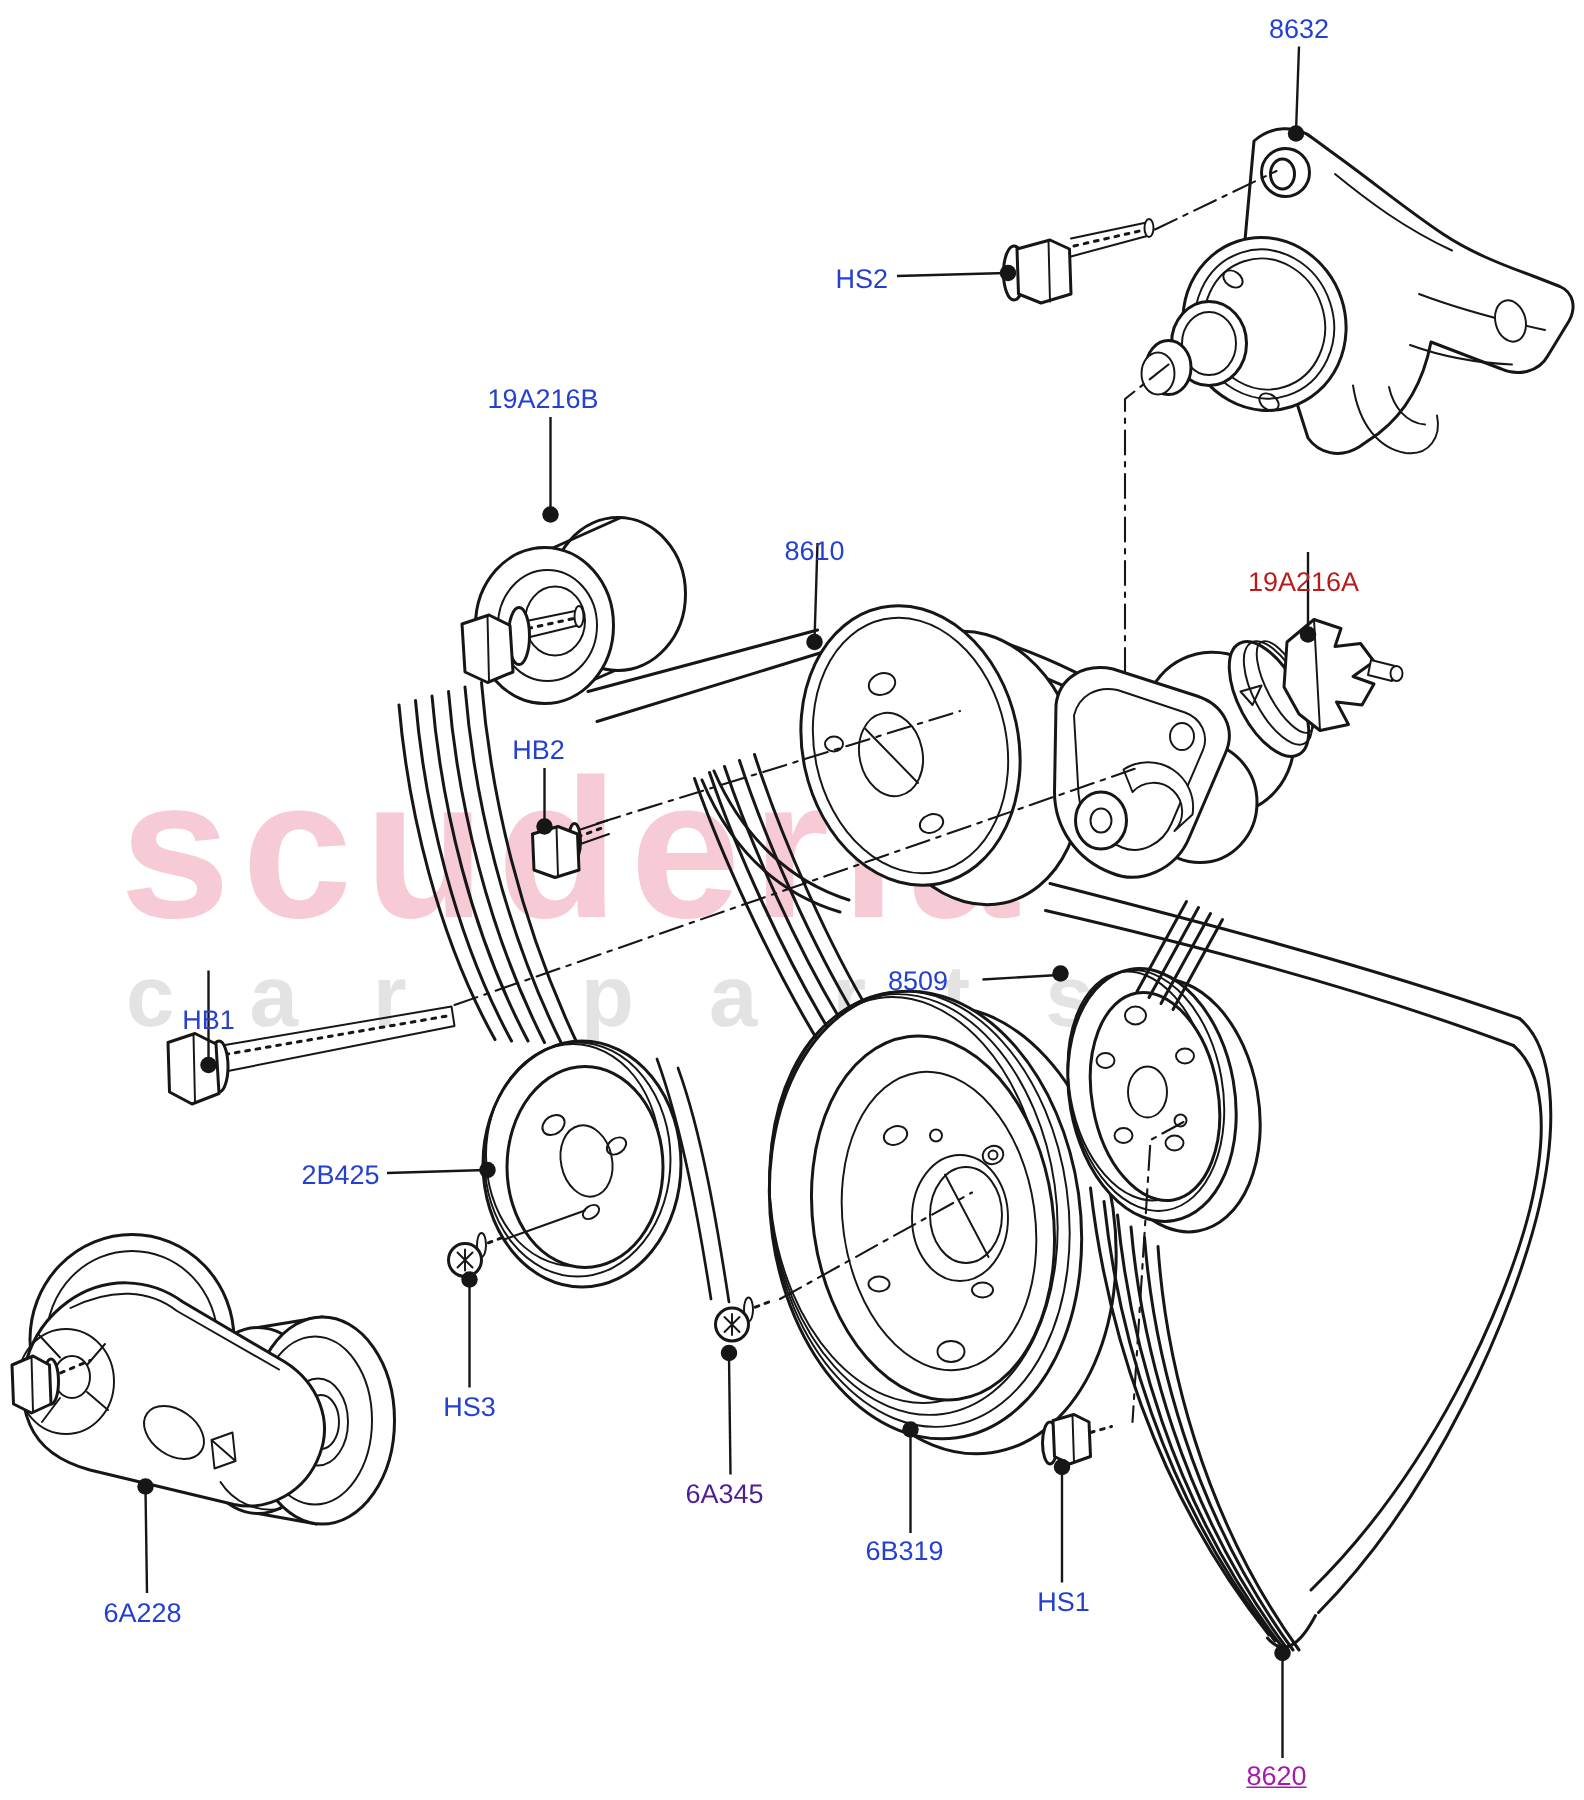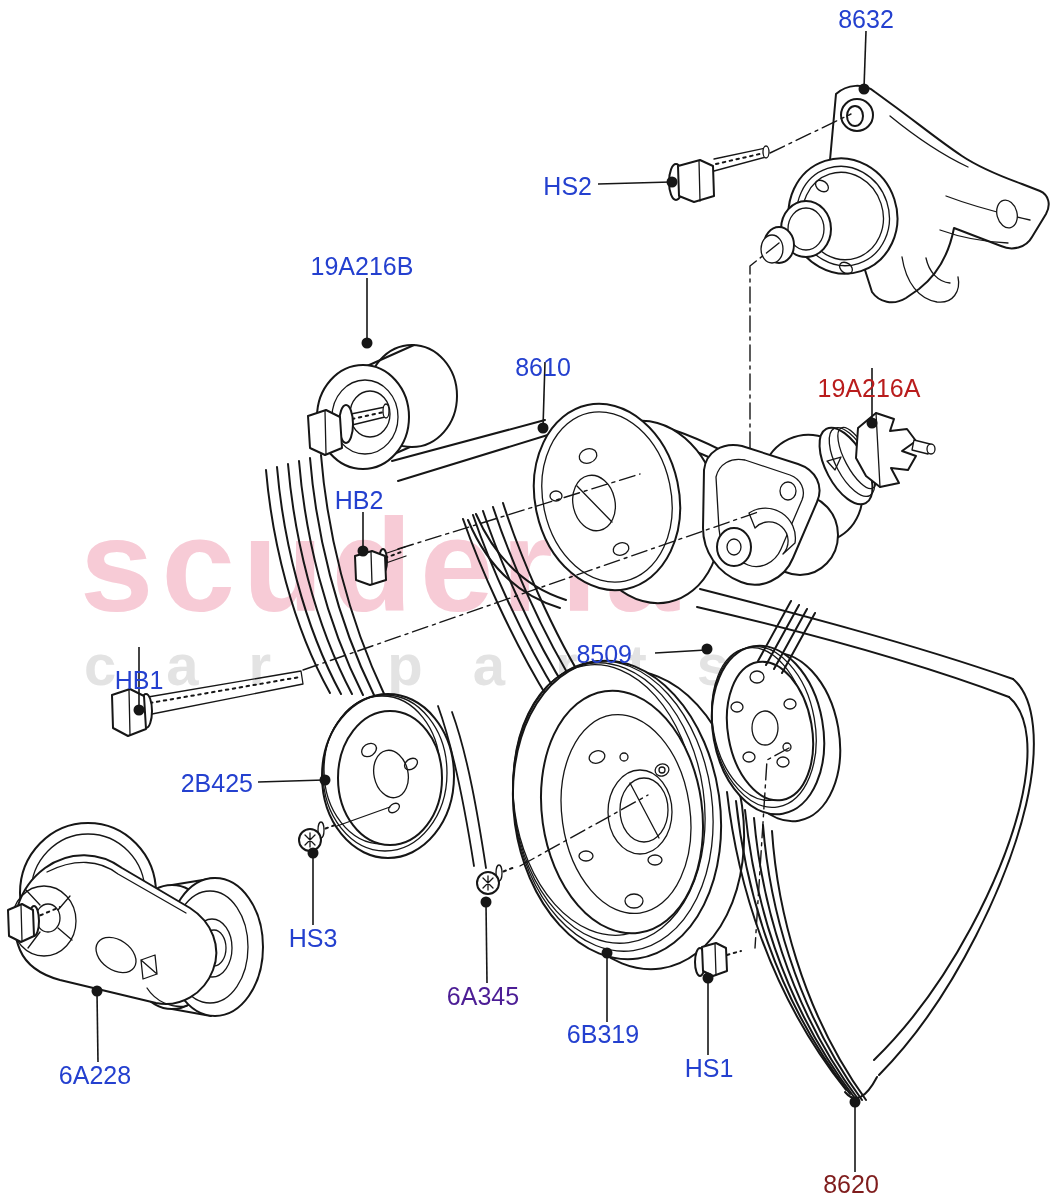--- a/index.html
+++ b/index.html
@@ -14,21 +14,21 @@
   svg.layer{position:absolute;left:0;top:0;z-index:2;}
   #leader-svg{z-index:4;}
   .art *{stroke:#161616;fill:none;stroke-width:2;stroke-linecap:round;stroke-linejoin:round;}
   .art .w{fill:#ffffff;}
   .art .thin{stroke-width:1.3;}
   .art .belt{stroke-width:1.8;}
   .art .dd{stroke-width:1.4;stroke-dasharray:16 5 3 5;}
   .art .thr{stroke-dasharray:2.5 4.5;}
   .art .chk{stroke:none;}
   
-  .lbl{position:absolute;z-index:5;font-size:25px;line-height:24px;white-space:nowrap;}
+  .lbl{position:absolute;z-index:5;font-size:18px;line-height:24px;white-space:nowrap;}
   .lbl.mid{transform:translateX(-50%);}
   .lbl.end{transform:translateX(-100%);}
 </style>
 </head>
 <body>
 
 <div id="stage">
 
   <div id="wm-brand" style="color: rgb(247, 203, 214);">scuderia</div>
   <div id="wm-letters" style="color: rgb(227, 227, 227);">car parts</div>
@@ -322,15 +322,15 @@
       <div class="lbl mid" style="left: 869px; top: 344px; color: #b91c1c; margin-top: 32px;">19A216A</div>
       <div class="lbl mid" style="left: 359px; top: 488px; color: rgb(36, 64, 207);">HB2</div>
       <div class="lbl mid" style="left: 139px; top: 623px; color: rgb(36, 64, 207); margin-top: 45px;">HB1</div>
       <div class="lbl end" style="left: 253px; top: 771px; color: rgb(36, 64, 207);">2B425</div>
       <div class="lbl end" style="left: 632px; top: 642px; color: rgb(36, 64, 207);">8509</div>
       <div class="lbl mid" style="left: 313px; top: 926px; color: rgb(36, 64, 207);">HS3</div>
       <div class="lbl mid" style="left: 95px; top: 1063px; color: rgb(36, 64, 207);">6A228</div>
       <div class="lbl mid" style="left: 483px; top: 984px; color: #4c1d95;">6A345</div>
       <div class="lbl mid" style="left: 603px; top: 1022px; color: rgb(36, 64, 207);">6B319</div>
       <div class="lbl mid" style="left: 709px; top: 1056px; color: rgb(36, 64, 207);">HS1</div>
-      <div class="lbl mid" style="left: 851px; top: 1172px; color: #7f1d1d;">8620</div>
+      <div class="lbl mid" style="left: 851px; top: 1172px; color: #a21caf; text-decoration: underline;">8620</div>
     </div>
 </div>
 
 </body></html>

